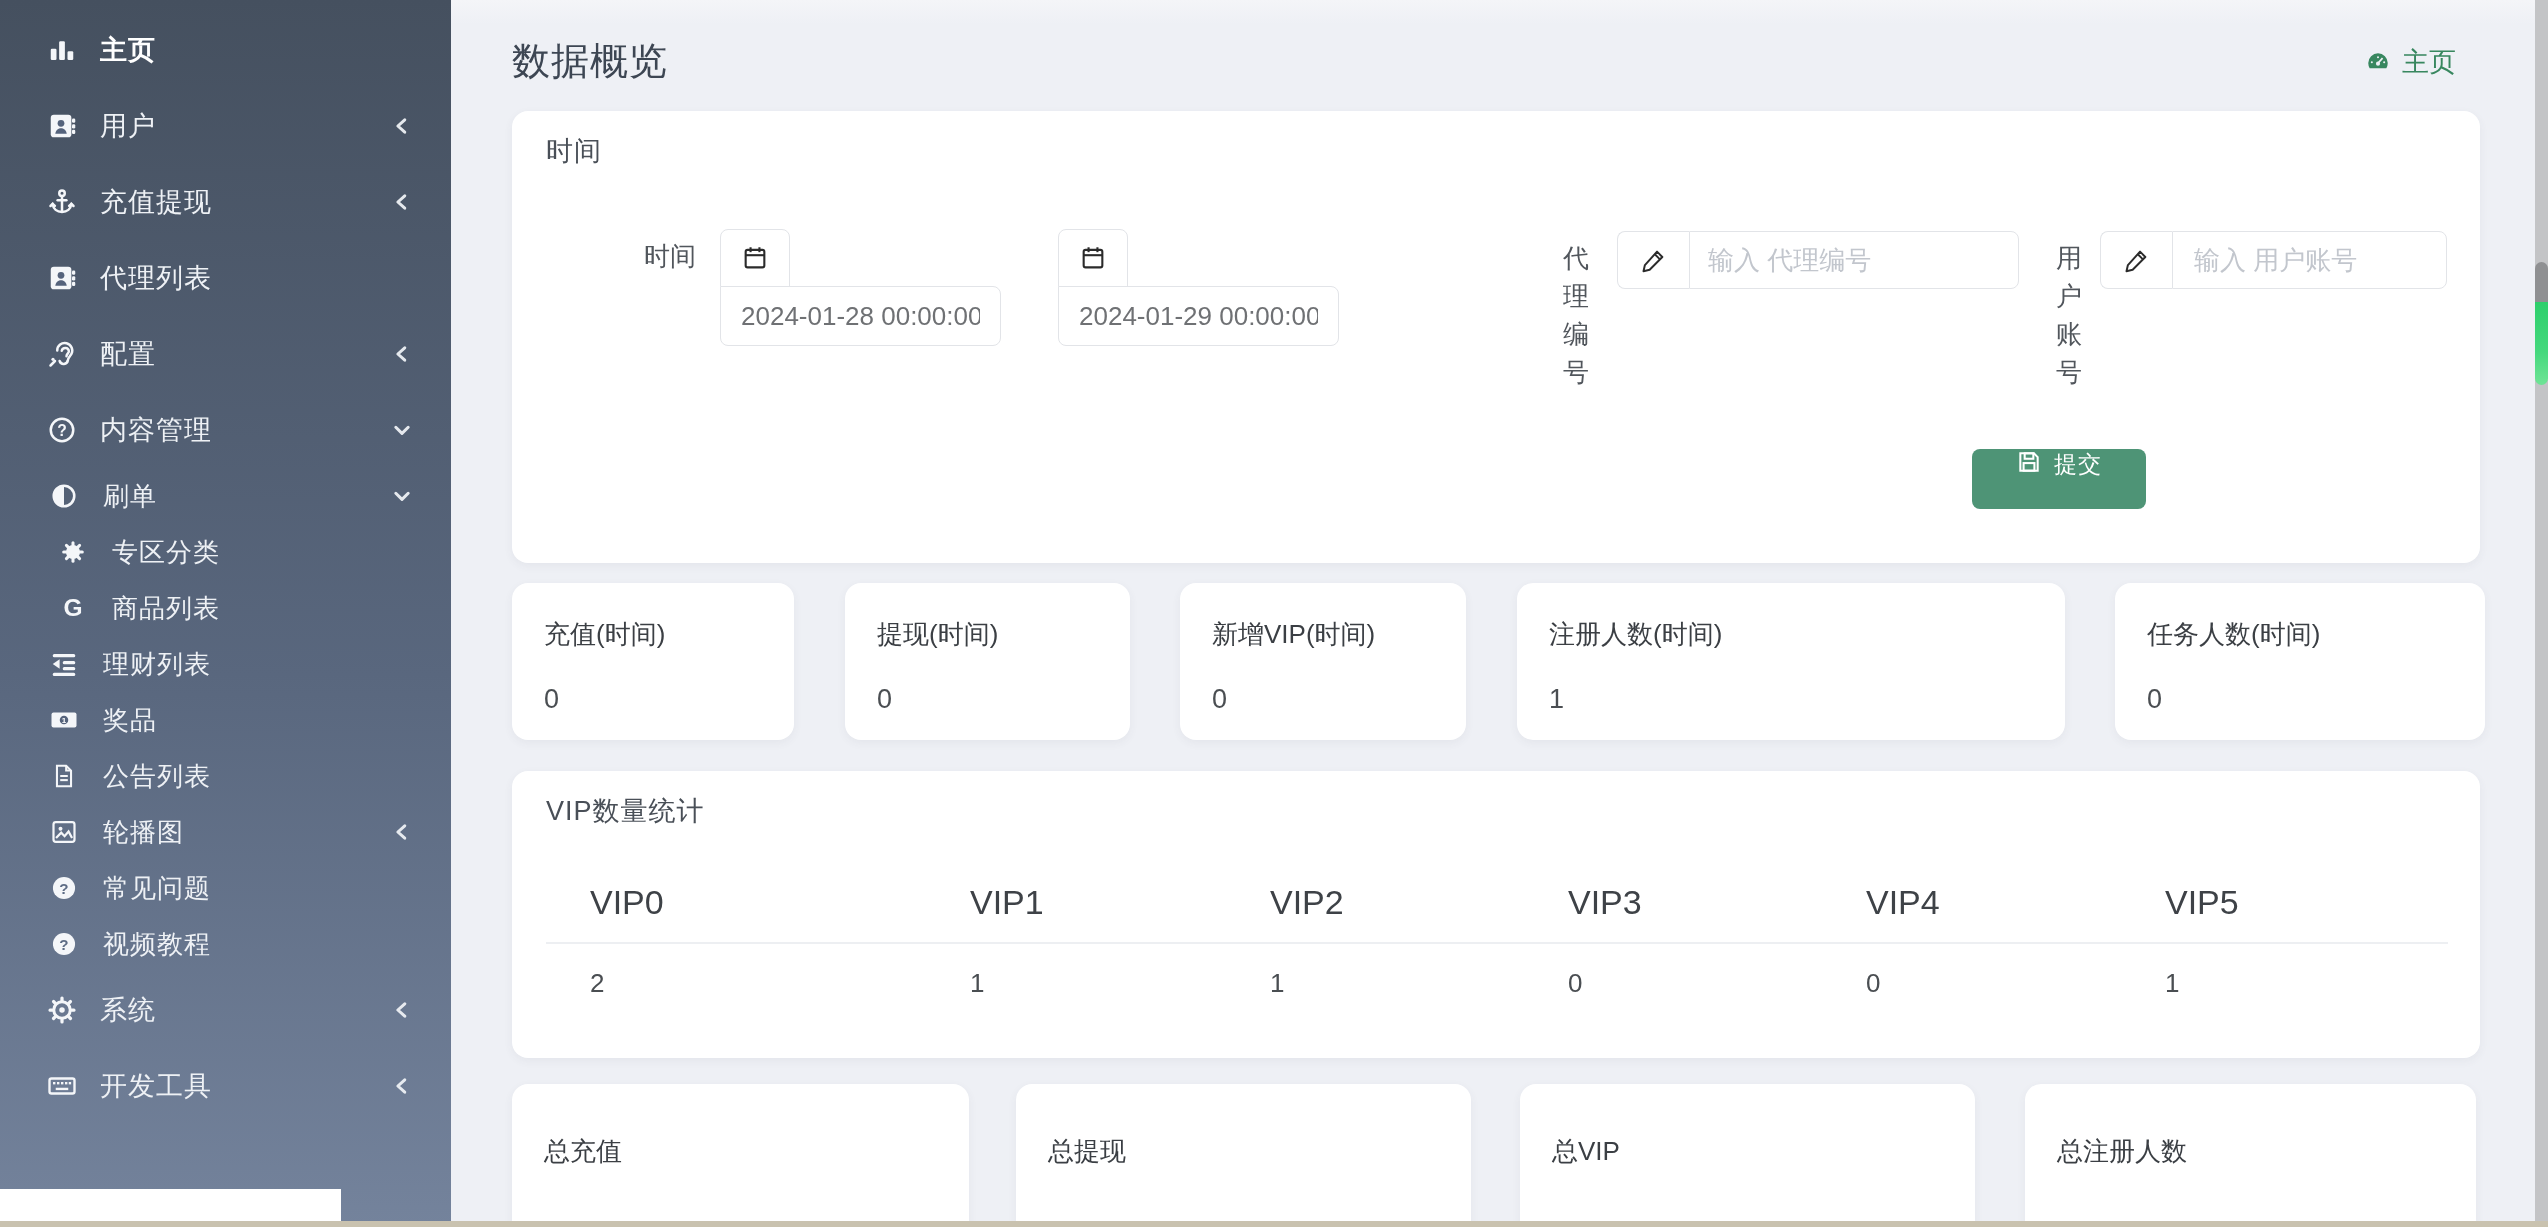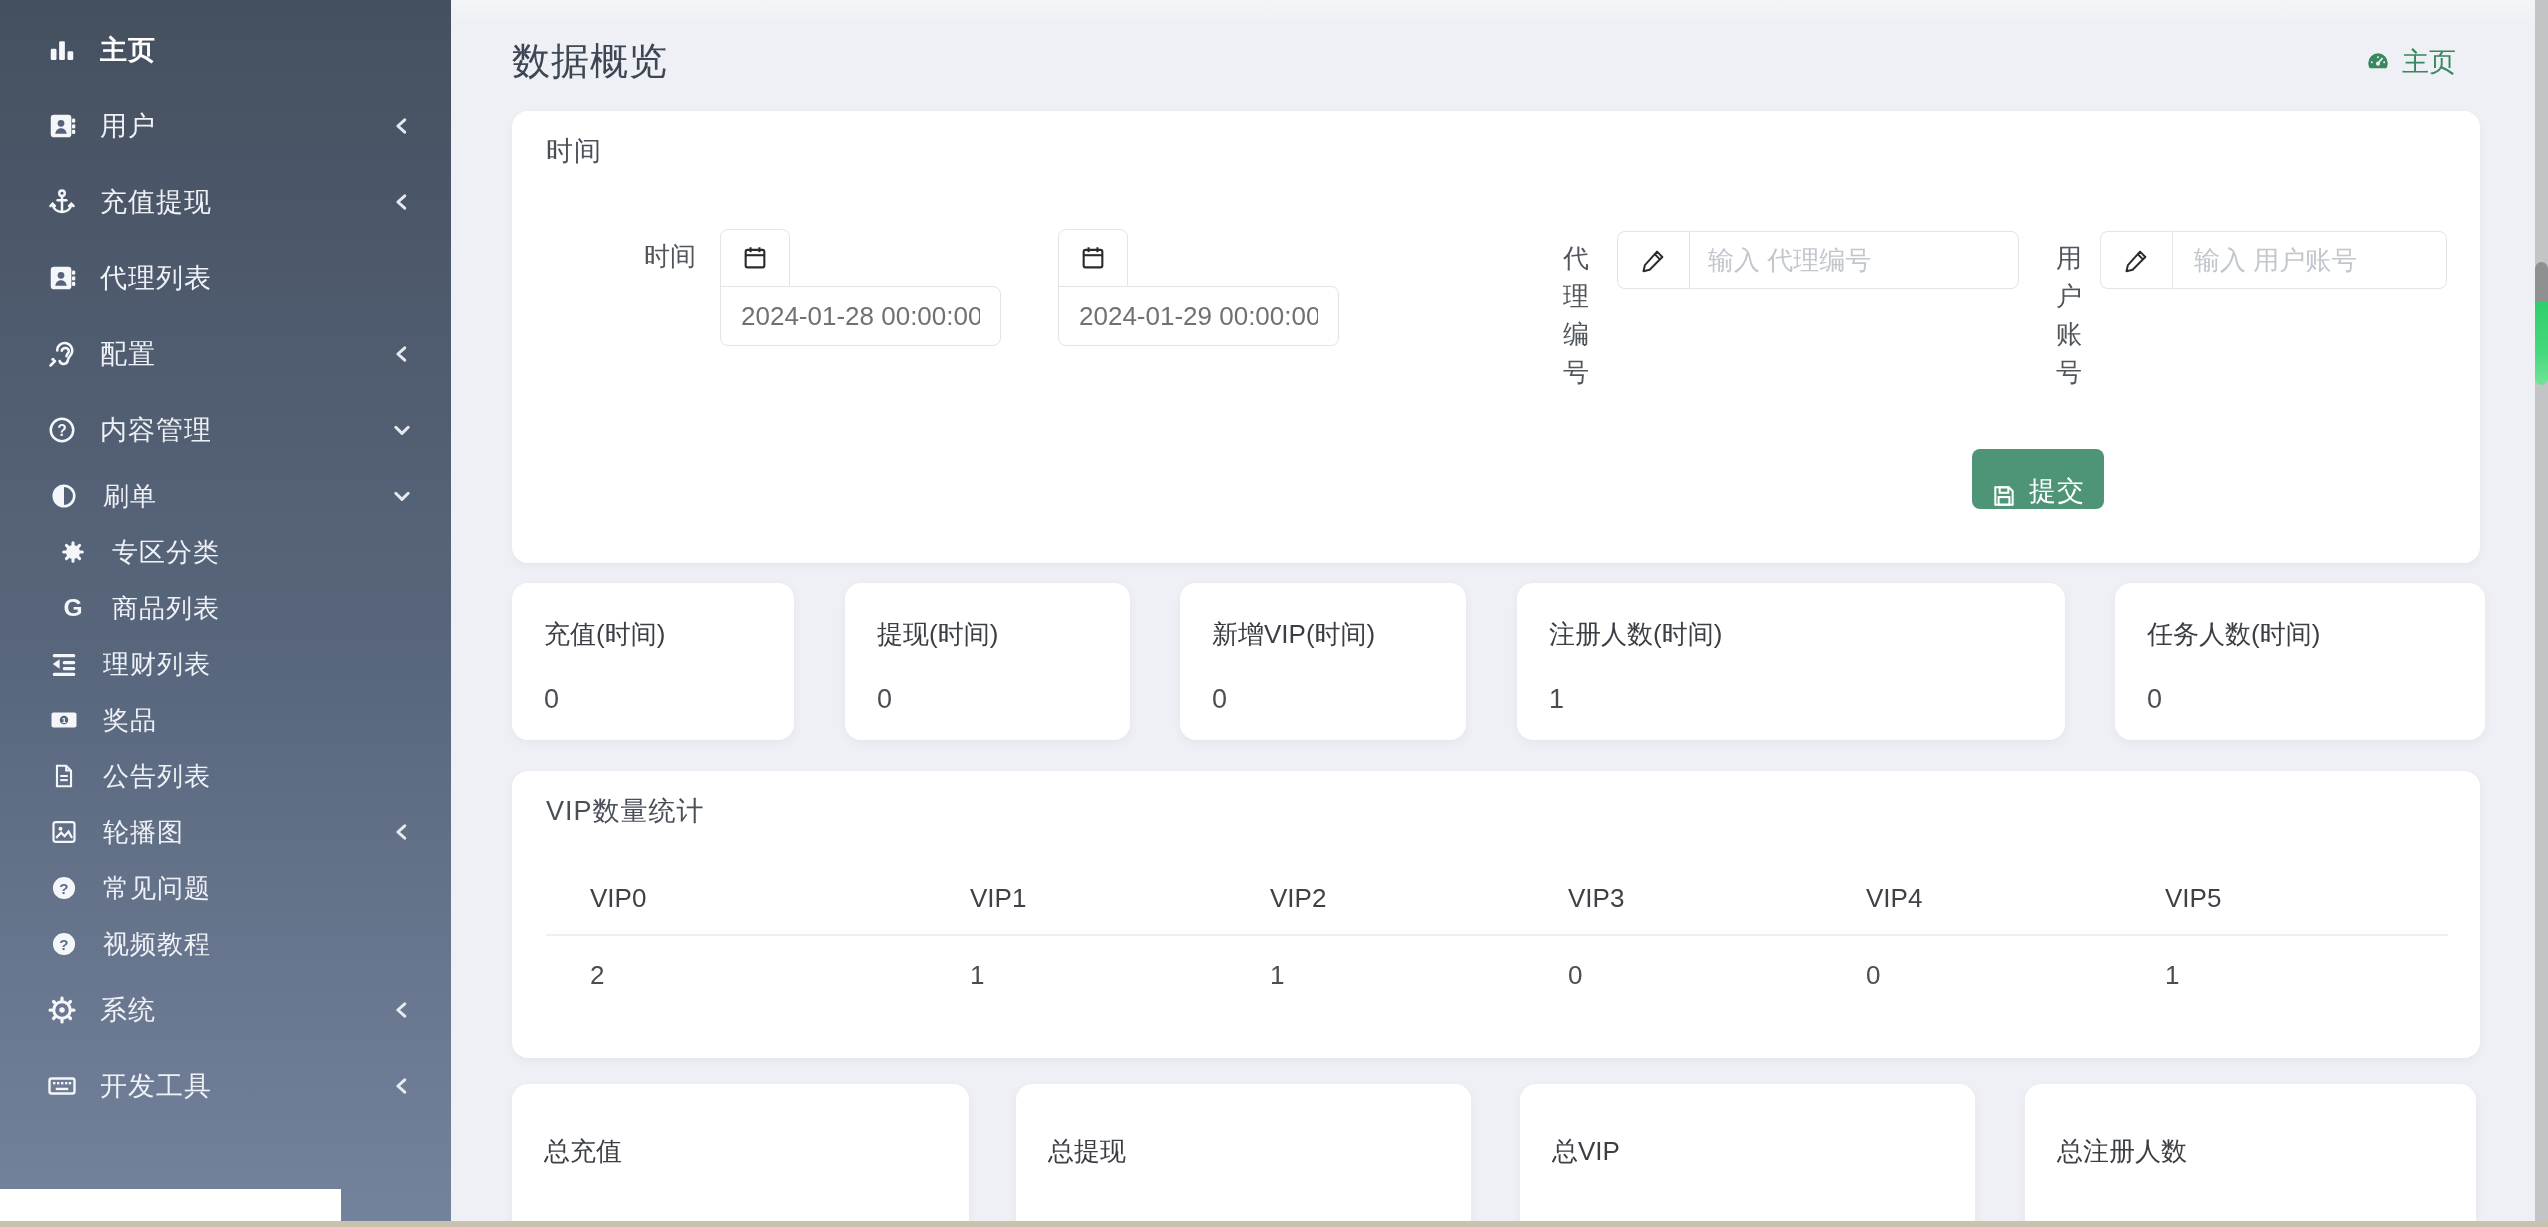--- a/index.html
+++ b/index.html
@@ -62,41 +62,41 @@
   .ig-agent { left:1105px;align-items:flex-end; } .ig-user { left:1588px; }
   .inline-group .addon { width:72px; height:58px; border-radius:8px 0 0 8px; border-right:0; }
   .inline-group input {
     height:58px; border:1px solid #e2e4e8; border-radius:0 8px 8px 0; padding:0 18px;
     font-size:26px; color:#5f6368; outline:none; background:#fff;
     font-family:"Liberation Sans","DejaVu Sans",sans-serif;
   }
   .ig-agent input { width:330px; } .ig-user input { width:275px;padding-left:21px; }
   input::placeholder { color:#c2c6cd; }
   .submit-btn {
-    position:absolute; left:1460px; top:338px; height:60px; padding:0 19px;
-    background:#4e9476; color:#fff; font-size:27px; border:none; border-radius:8px;
-    display:flex; align-items:flex-end; gap:12px; cursor:pointer; letter-spacing:1px;
+    position:absolute; left:1460px; top:338px; height:60px; padding:0 44px;
+    background:#4e9476; color:#fff; font-size:23px; border:none; border-radius:8px;
+    display:flex; align-items:flex-start; gap:12px; cursor:pointer; letter-spacing:1px;
     font-family:"Liberation Sans","DejaVu Sans",sans-serif;
   }
 
   
   .stats-row { display:flex; margin:20px 0 0 61px; }
   .stat-card { height:157px; padding:34px 0 0 32px; flex:none; }
   .stat-card:nth-child(1){ width:282px; margin-right:51px; }
   .stat-card:nth-child(2){ width:285px; margin-right:50px; }
   .stat-card:nth-child(3){ width:286px; margin-right:51px; }
   .stat-card:nth-child(4){ width:548px; margin-right:50px; }
   .stat-card:nth-child(5){ width:370px; margin-right:5px; }
   .stat-label { font-size:26px; color:#3b3f44; }
   .stat-value { font-size:27px; color:#4a4e52; margin-top:32px; }
 
   
   .vip-card { position:relative; margin:31px 0 0 61px; width:1968px; height:287px; }
   .vip-table { position:absolute; left:34px; top:112px; width:1902px; border-collapse:collapse; table-layout:fixed; }
-  .vip-table th { text-align:left; font-weight:normal; font-size:26px; color:#3e4247; padding:0 0 20px 44px; border-bottom:2px solid #edeff2; }
+  .vip-table th { text-align:left; font-weight:normal; font-size:34px; color:#3e4247; padding:0 0 20px 44px; border-bottom:2px solid #edeff2; }
   .vip-table td { font-size:26px; color:#4a4e52; padding:24px 0 0 44px; }
 
   
   .totals-row { display:flex; margin:26px 0 0 61px; }
   .total-card { height:170px; padding:50px 0 0 32px; flex:none; }
   .total-card:nth-child(1){ width:457px; margin-right:47px; }
   .total-card:nth-child(2){ width:455px; margin-right:49px; }
   .total-card:nth-child(3){ width:455px; margin-right:50px; }
   .total-card:nth-child(4){ width:451px; }
   .total-label { font-size:26px; color:#3b3f44; }

